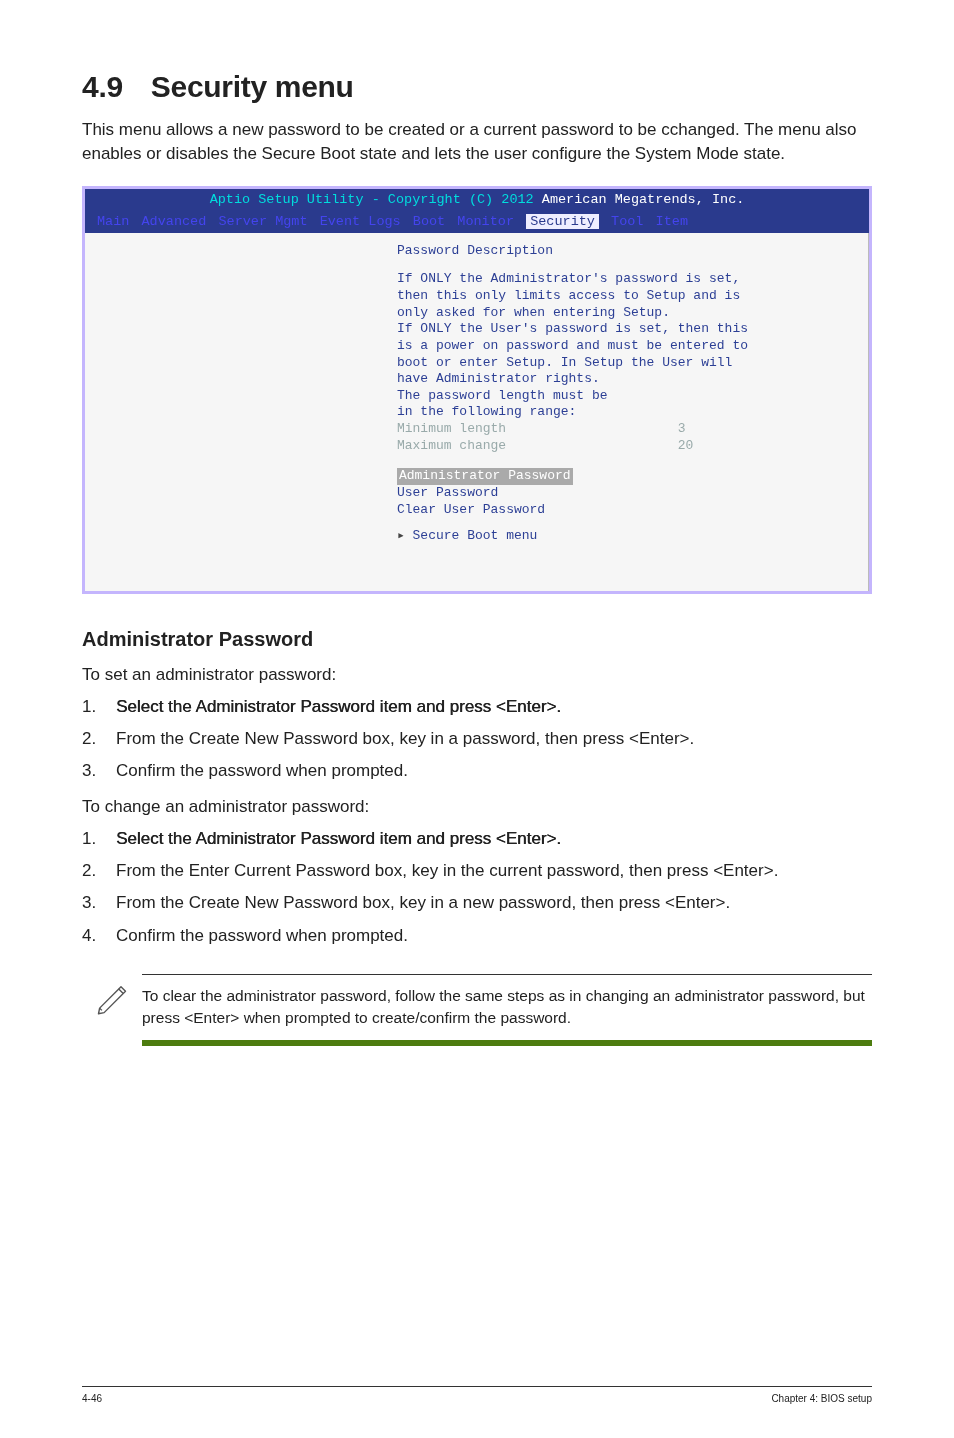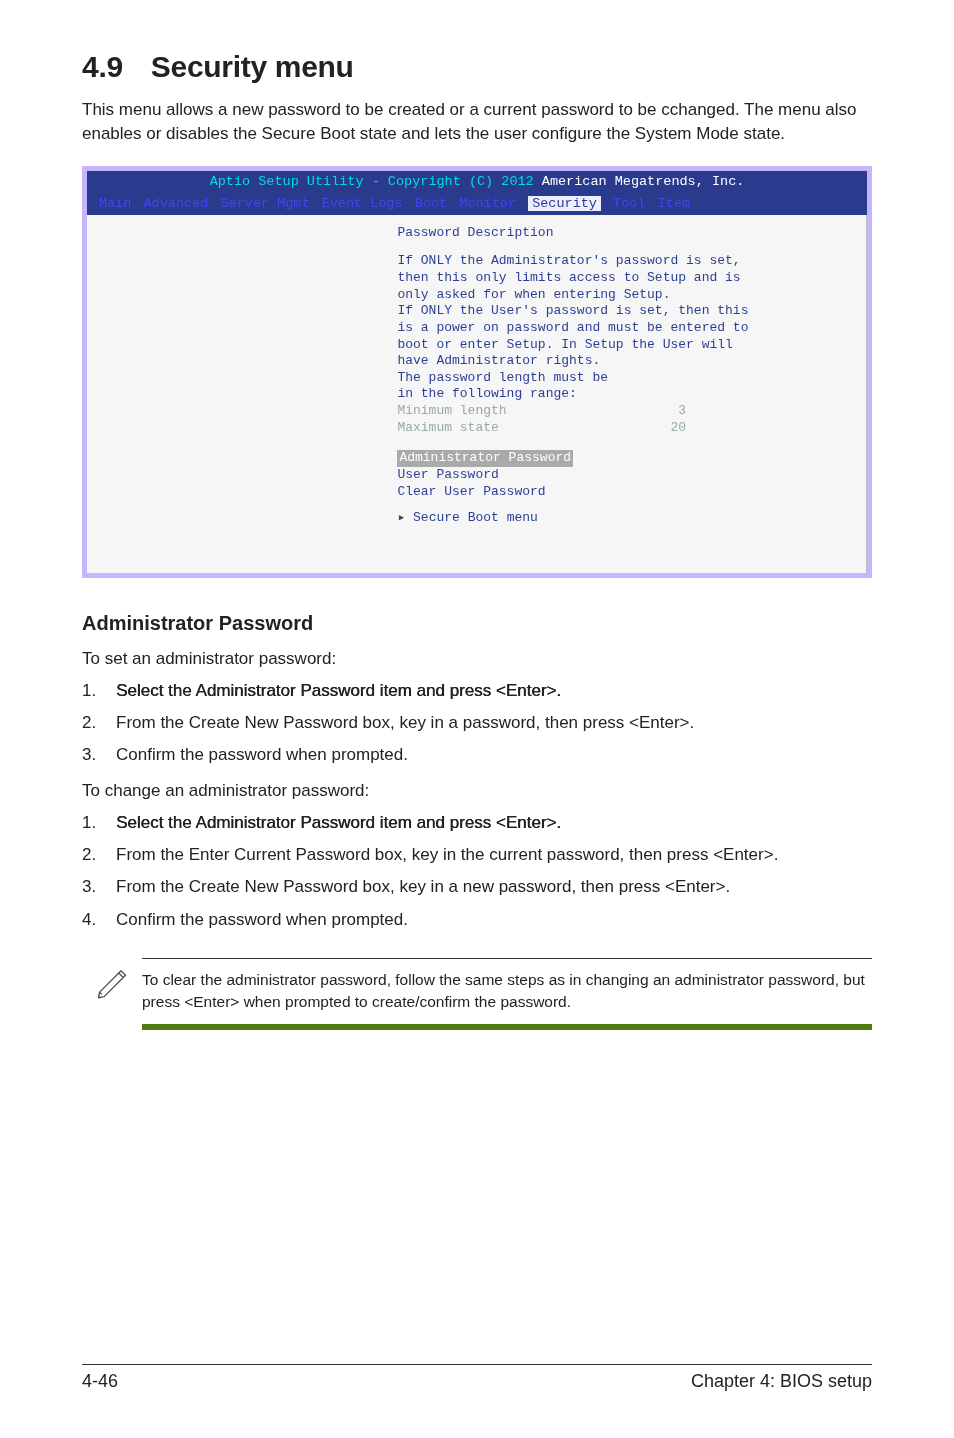--- a/index.html
+++ b/index.html
@@ -1,22 +1,22 @@
 <!DOCTYPE html>
 <html><head>
 <meta charset="utf-8">
 <style>
   * { box-sizing: border-box; margin: 0; padding: 0; }
   html, body { width: 954px; height: 1438px; background: #fff; font-family: Arial, Helvetica, sans-serif; color: #222; }
-  .page { padding: 50px 82px 40px 82px; position: relative; height: 100%; }
+  .page { padding: 70px 82px 40px 82px; position: relative; height: 100%; }
   h1 { font-size: 30px; font-weight: 700; margin-bottom: 14px; letter-spacing: -0.3px; }
   .h1-num { display:inline-block; margin-right: 28px; }
   p.lead { font-size: 17px; line-height: 1.42; margin-bottom: 20px; }
   
-  .bios { border: 5px solid #c4b5fd; width: 100%; font-family: "Courier New", Courier, monospace; font-size: 13px; line-height: 1.28; background: #1d4ed8; margin-bottom: 30px; }
+  .bios { border: 3px solid #c4b5fd; width: 100%; font-family: "Courier New", Courier, monospace; font-size: 13px; line-height: 1.28; background: #1d4ed8; margin-bottom: 30px; }
   .bios-header { background: #2a3a8d; color:#fff; padding: 0; }
   .bios-title { color: #0dd; text-align: center; padding: 2px 0; font-size: 13.5px; }
   .bios-title .cr { color:#fff; }
   .bios-menu { padding: 2px 12px 3px 12px; color:#00f0f0; font-size: 13.5px; }
   .bios-menu span { color: #44e; margin-right: 4px; }
   .bios-menu .sel { background:#eef; color:#2a3a8d; padding:0 4px; }
   .bios-body { display:flex; background: #f6f6f6; justify-content: flex-end; }
   .bios-left { flex: 0 0 62%; padding: 10px 8px 16px 14px; border-right: 1px solid #bbb; }
   .bios-right { flex: 1; padding: 10px 14px 16px 10px; }
   .bios-left .heading, .bios-right .heading { color: #2c3f95; margin-bottom: 6px; }
@@ -35,21 +35,21 @@
   ol > li { display: flex; font-size: 17px; line-height: 1.42; margin-bottom: 8px; }
   ol > li .num { flex: 0 0 34px; }
   ol > li .txt { flex: 1; }
   ol > li.sel .txt { text-shadow: 0.4px 0 0 currentColor; }
 
   .note-block { margin-top: 26px; display:flex; align-items:flex-start; }
   .note-icon { width: 60px; flex:0 0 60px; display:flex; justify-content:center; padding-top:6px; }
   .note-icon svg { width:36px; height:36px; }
   .note-text { flex:1; border-top:1px solid #333; border-bottom:6px solid #4d7c0f; padding:10px 0; font-size:15.5px; line-height:1.45; }
 
-  .footer { position:absolute; left:82px; right:82px; bottom:46px; display:flex; justify-content:space-between; font-size:18px; border-top:1px solid #333; padding-top:6px; }
+  .footer { position:absolute; left:82px; right:82px; bottom:34px; display:flex; justify-content:space-between; font-size:10px; border-top:1px solid #333; padding-top:6px; }
 </style>
 </head>
 <body>
 
 <div class="page">
   <h1>
     <span class="h1-num">4.9</span><span>Security menu</span>
   </h1>
   <p class="lead">This menu allows a new password to be created or a current password to be cchanged. The menu also enables or disables the Secure Boot state and lets the user configure the System Mode state.</p>
 
@@ -77,21 +77,21 @@
         <div class="line">If ONLY the Administrator's password is set,</div>
         <div class="line">then this only limits access to Setup and is</div>
         <div class="line">only asked for when entering Setup.</div>
         <div class="line">If ONLY the User's password is set, then this</div>
         <div class="line">is a power on password and must be entered to</div>
         <div class="line">boot or enter Setup. In Setup the User will</div>
         <div class="line">have Administrator rights.</div>
         <div class="line">The password length must be</div>
         <div class="line">in the following range:</div>
         <div class="line dim"><span>Minimum length</span>                      <span>3</span></div>
-        <div class="line dim"><span>Maximum state</span>                      <span>20</span></div>
+        <div class="line dim"><span>Maximum change</span>                      <span>20</span></div>
         <div style="height:14px"></div>
         <div><span class="hl">Administrator Password</span></div>
         <div class="line">User Password</div>
         <div class="line">Clear User Password</div>
         <div style="height:10px"></div>
         <div class="submenu"><span class="arrow">▸ </span><span>Secure Boot menu</span></div>
         <div style="height:30px"></div>
       </div>
     </div>
   </div>

